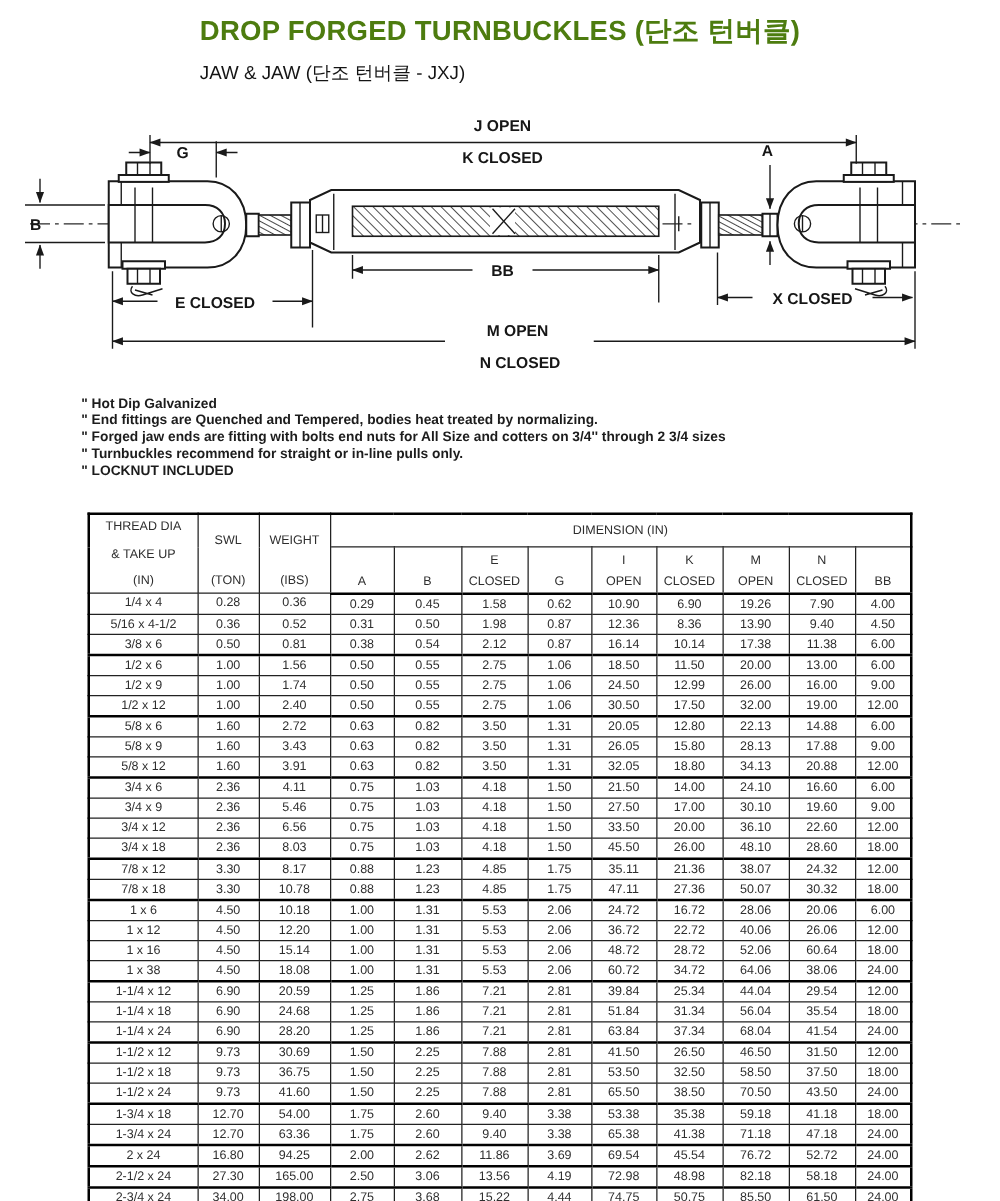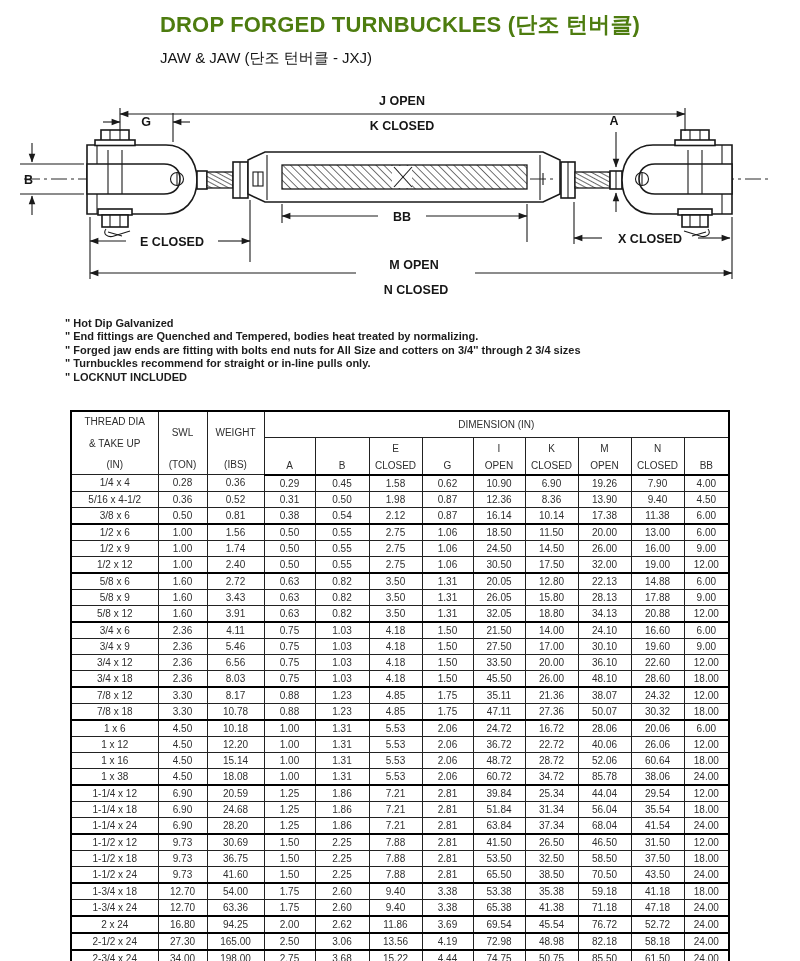--- a/index.html
+++ b/index.html
@@ -323,21 +323,21 @@
         </tr>
         <tr>
           <td>1/2 x 9</td>
           <td>1.00</td>
           <td>1.74</td>
           <td>0.50</td>
           <td>0.55</td>
           <td>2.75</td>
           <td>1.06</td>
           <td>24.50</td>
-          <td>14.50</td>
+          <td>12.99</td>
           <td>26.00</td>
           <td>16.00</td>
           <td>9.00</td>
         </tr>
         <tr class="grp">
           <td>1/2 x 12</td>
           <td>1.00</td>
           <td>2.40</td>
           <td>0.50</td>
           <td>0.55</td>
@@ -520,21 +520,21 @@
         <tr class="grp">
           <td>1 x 38</td>
           <td>4.50</td>
           <td>18.08</td>
           <td>1.00</td>
           <td>1.31</td>
           <td>5.53</td>
           <td>2.06</td>
           <td>60.72</td>
           <td>34.72</td>
-          <td>85.78</td>
+          <td>64.06</td>
           <td>38.06</td>
           <td>24.00</td>
         </tr>
         <tr>
           <td>1-1/4 x 12</td>
           <td>6.90</td>
           <td>20.59</td>
           <td>1.25</td>
           <td>1.86</td>
           <td>7.21</td>

